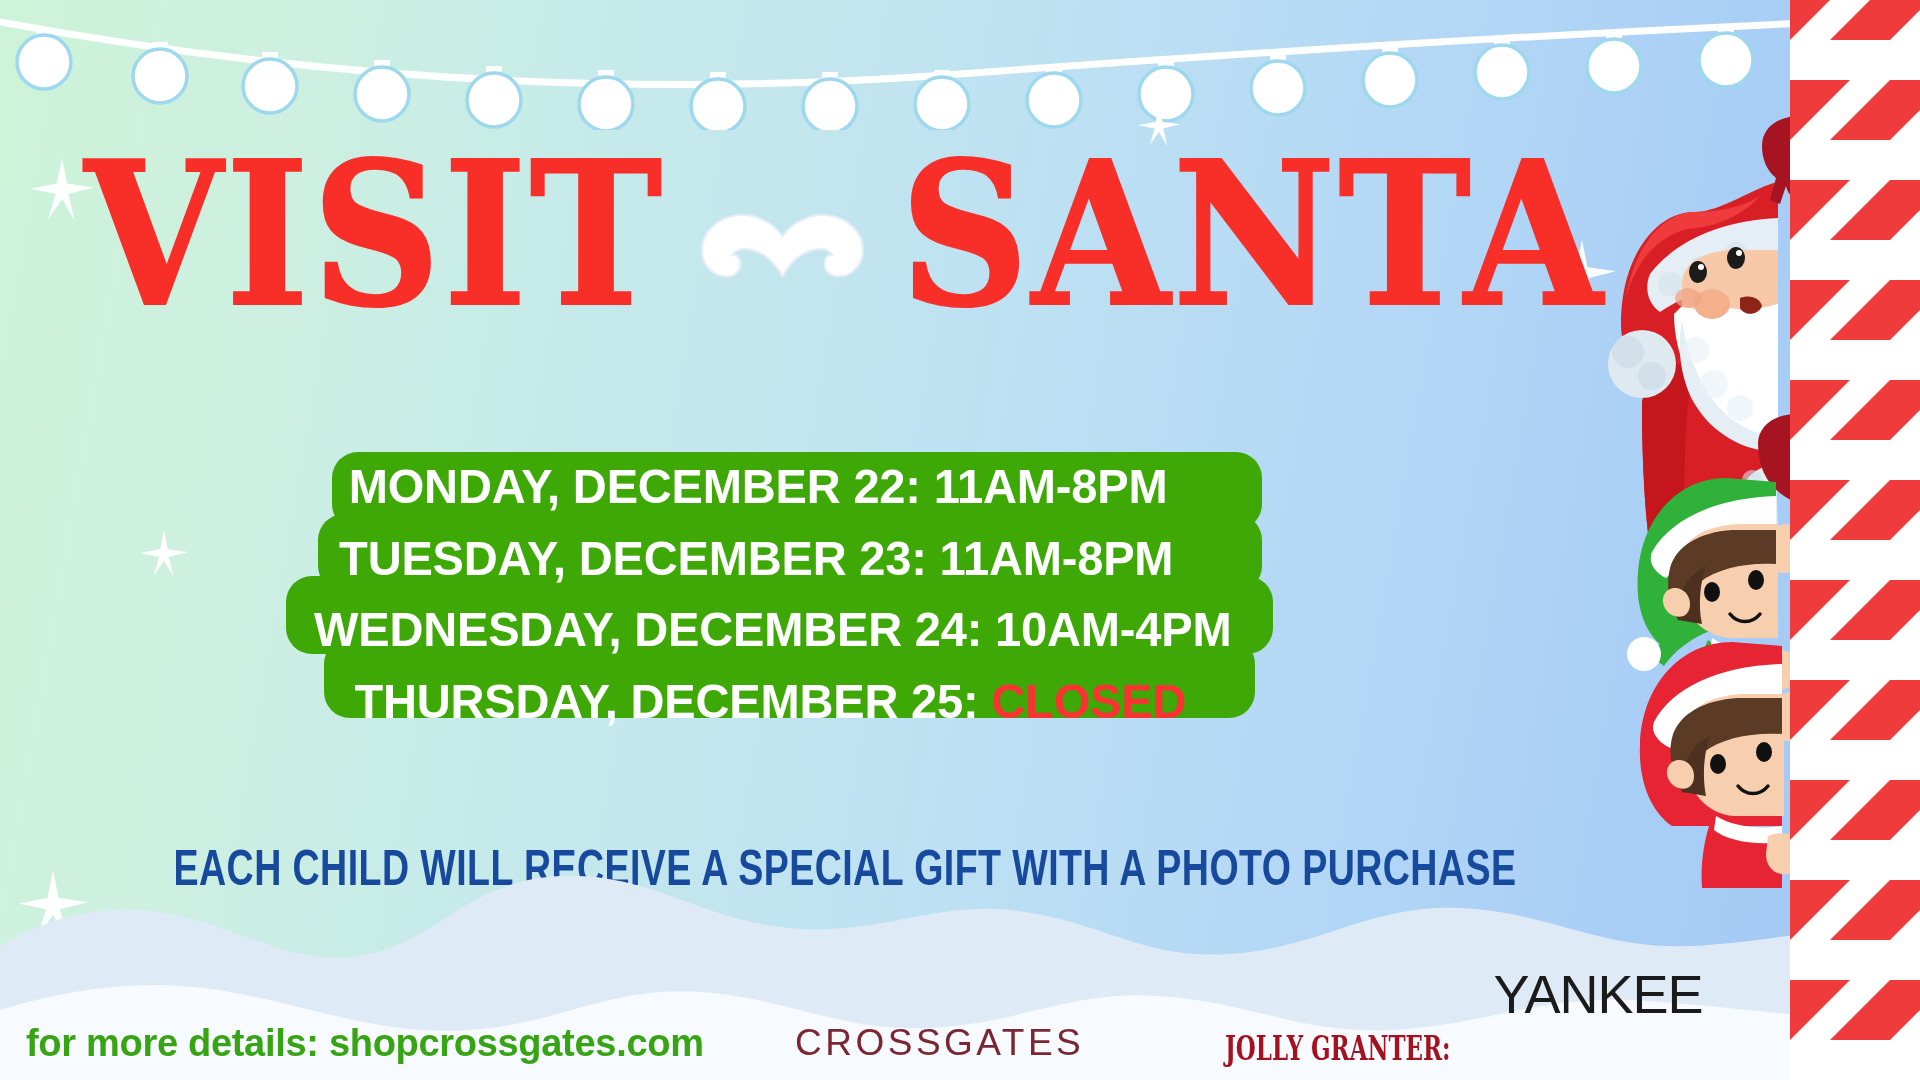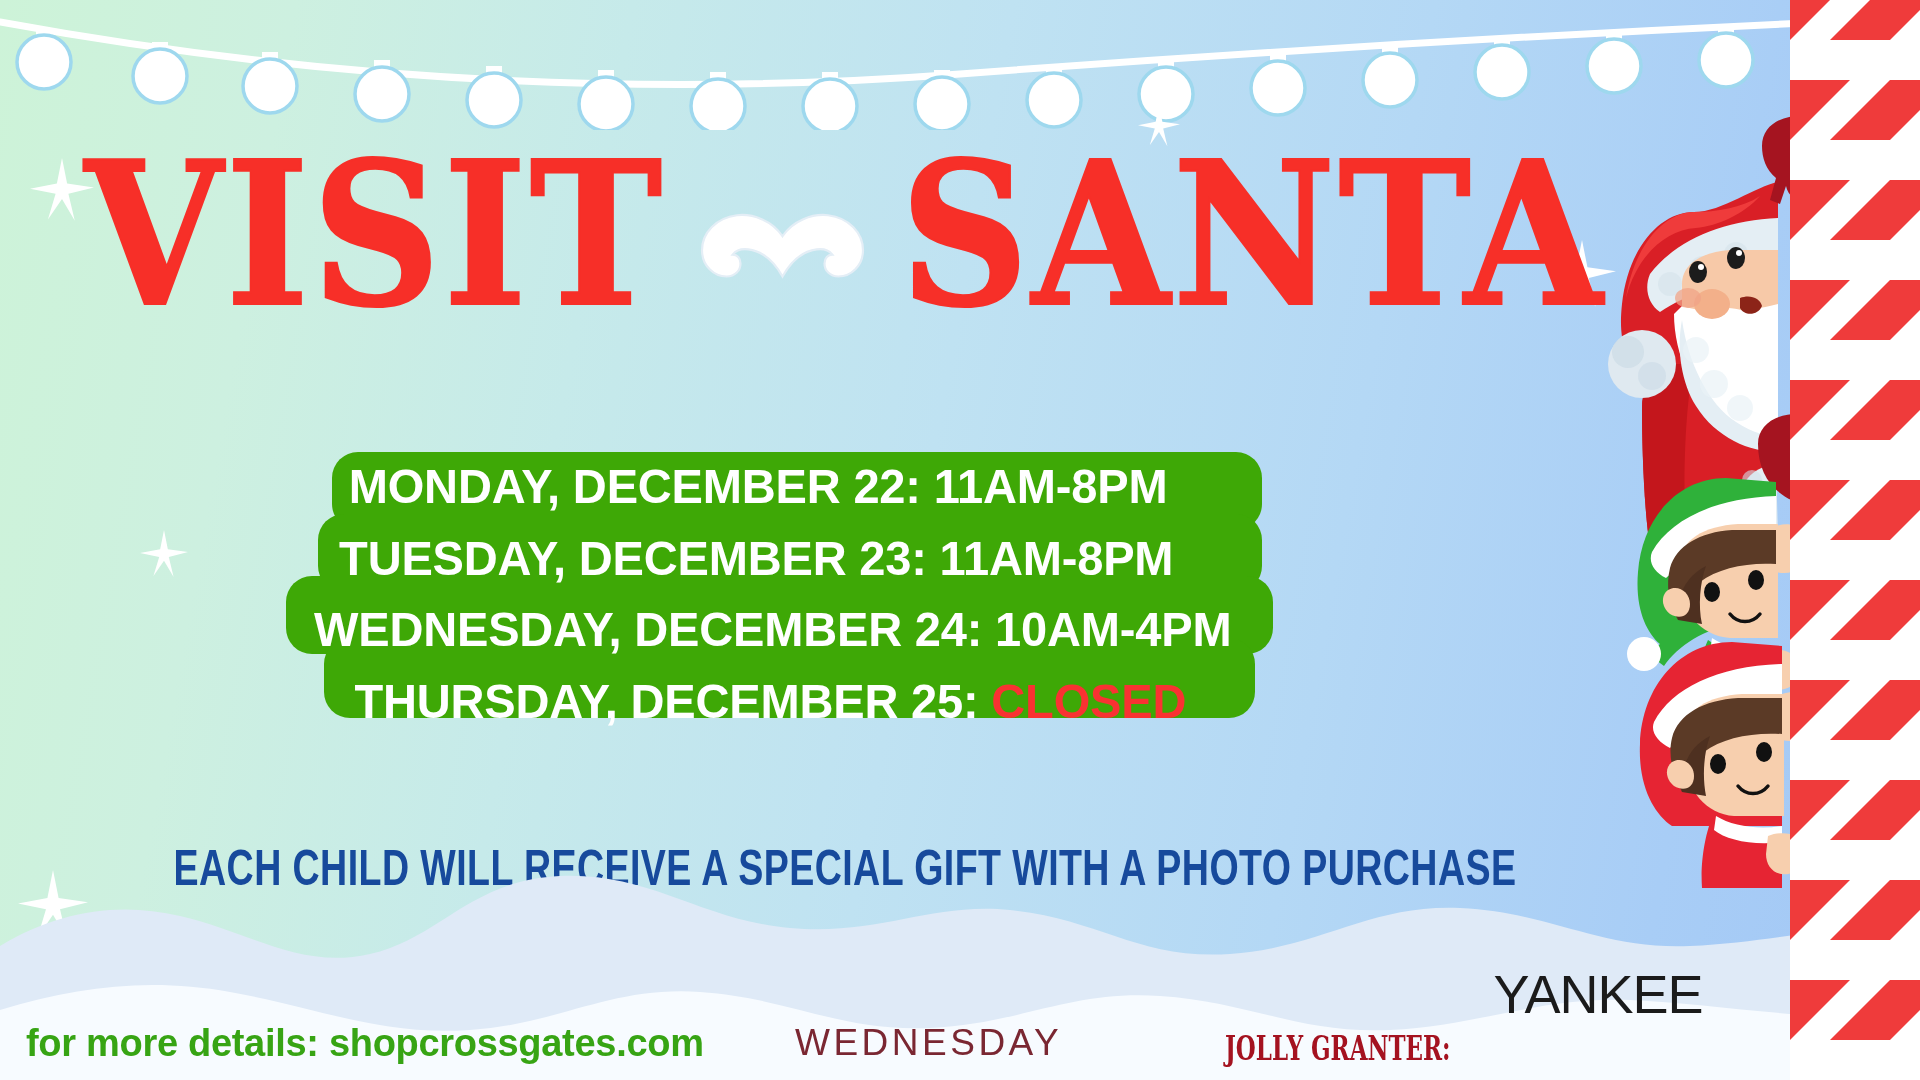--- a/index.html
+++ b/index.html
@@ -327,21 +327,21 @@
                C1780,92 1850,70 1920,78 L1920,230 L0,230 Z" fill="#dfeaf7"></path>
       <path d="M0,160 C80,136 150,128 230,142 C320,158 380,186 470,180
                C560,174 610,136 700,142 C790,148 840,182 930,178
                C1020,174 1070,140 1160,146 C1250,152 1300,184 1390,180
                C1480,176 1540,146 1630,150 C1720,154 1840,176 1920,164
                L1920,230 L0,230 Z" fill="#f7fbff"></path>
     </svg>
   </div>
 
   <div id="url-text">for more details: shopcrossgates.com</div>
-  <div id="crossgates-logo">WEDNESDAY</div>
+  <div id="crossgates-logo">CROSSGATES</div>
   <div id="jolly-granter">JOLLY GRANTER:</div>
   <div id="yankee-candle">
     <div class="yc-line l1">YANKEE</div>
   </div>
 
   <div id="char-strip">
 
     <svg style="position:absolute; left:-10px; top:108px;" width="240" height="440" viewBox="0 0 240 440">
 
       <path d="M52,300 C52,262 86,238 126,238 L186,238 L186,440 L60,440 C54,400 52,340 52,300 Z" fill="#d91f26"></path>

